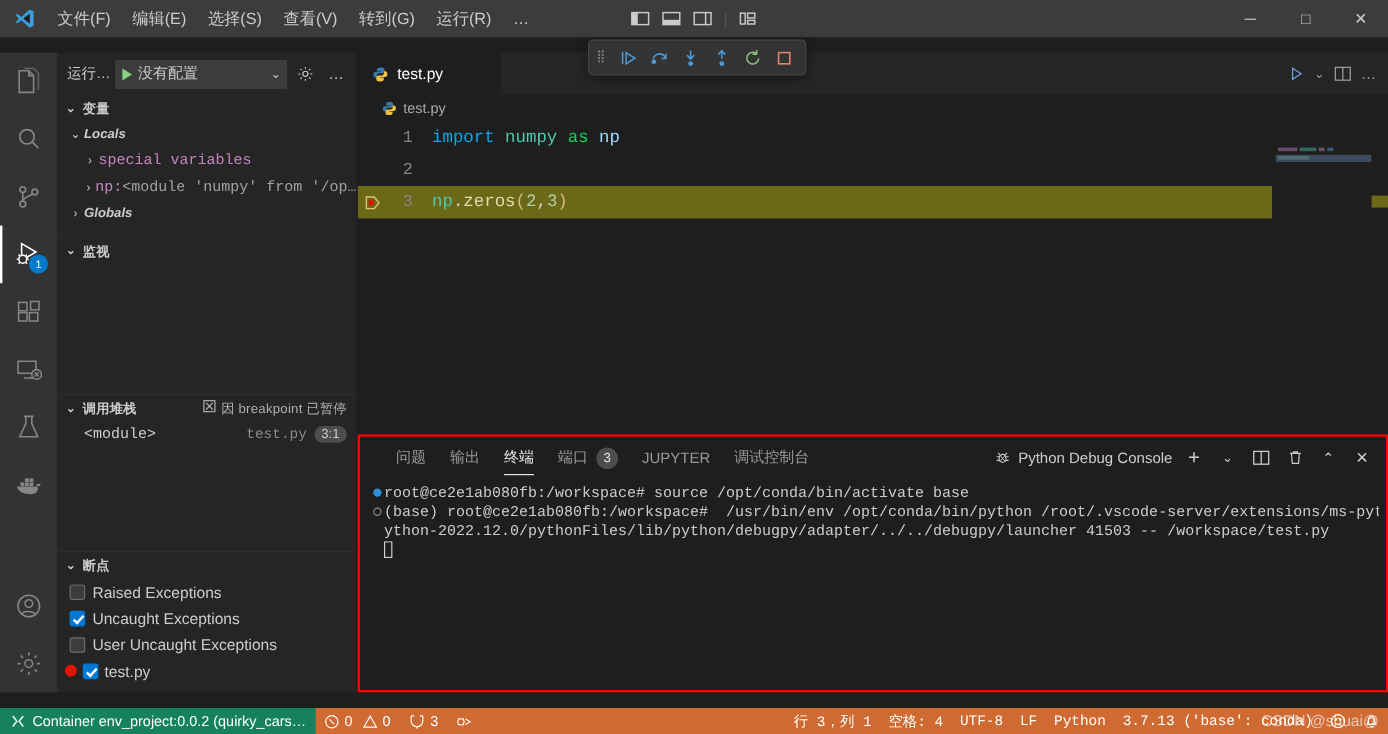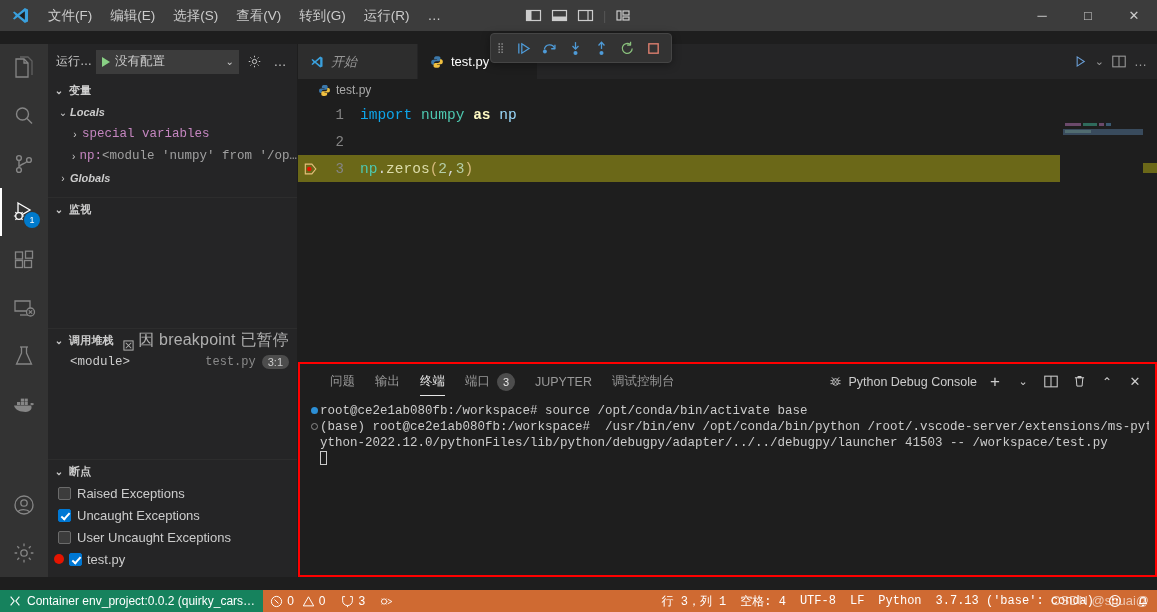--- a/index.html
+++ b/index.html
@@ -89,22 +89,22 @@
   .chev { color: #cccccc; font-size: 10px; }
   .ic-btn { width: 22px; height: 22px; display: flex; align-items: center; justify-content: center; color: #c5c5c5; }
 
   .section { display: flex; flex-direction: column; min-height: 0; }
   .section-header {
     height: 22px; display: flex; align-items: center; gap: 3px;
     padding-left: 4px; font-size: 11px; font-weight: bold; color: #cccccc;
     letter-spacing: .2px;
   }
   .section-header .twisty { width: 14px; text-align: center; font-size: 10px; color: #cccccc; }
-  .sec-right { margin-left: auto; padding-right: 8px; font-weight: normal; font-size: 16px; color: #b0b0b0;
-    display: flex; align-items: flex-end; gap: 4px; }
+  .sec-right { margin-left: auto; padding-right: 8px; font-weight: normal; font-size: 11px; color: #b0b0b0;
+    display: flex; align-items: flex-start; gap: 4px; }
   .section-body { font-size: 13px; overflow: hidden; }
 
   .var-row { height: 22px; display: flex; align-items: center; padding-left: 8px; font-size: 12.5px;
     font-family: "Liberation Mono", monospace; white-space: nowrap; }
   .var-row .tw { width: 14px; text-align: center; color: #cccccc; font-size: 10px;
     font-family: "Liberation Sans", sans-serif; }
   .var-name-bold { font-family: "Liberation Sans", sans-serif; font-weight: bold; font-size: 11px; font-style: italic; }
   .var-special { color: #c586c0; }
   .var-key { color: #c586c0; }
   .var-val { color: #a0a0a0; }
@@ -157,21 +157,21 @@
 
   .editor { flex: 1; position: relative; overflow: hidden; background: #1e1e1e; min-height: 0; }
   .code-area { position: relative; font-family: "Liberation Mono", monospace; font-size: 14.5px; }
   .code-line { height: 27px; display: flex; align-items: center; position: relative; }
   .code-line.current { background: #6b6818; }
   .gutter-glyph { width: 26px; display: flex; align-items: center; justify-content: center; }
   .linenum { width: 36px; text-align: right; color: #858585; font-size: 14px; padding-right: 16px; }
   .code-text { white-space: pre; }
   .kw-import { color: #0ea5e9; }
   .kw-mod { color: #4ec9b0; }
-  .kw-as { color: #fef9c3; font-weight: bold; }
+  .kw-as { color: #22c55e; }
   .id-plain { color: #9cdcfe; }
   .fn-name { color: #dcdcaa; }
   .punct { color: #d4d4d4; }
   .num { color: #b5cea8; }
   .paren { color: #d7ba7d; }
 
   .minimap { position: absolute; right: 14px; top: 0; width: 80px; height: 100%; }
   .mm-line { position: absolute; height: 3px; }
   .mm-slider { position: absolute; right: 0; width: 80px; }
   .overview-ruler { position: absolute; right: 0; top: 0; width: 14px; height: 100%; background: #1e1e1e; }
@@ -491,29 +491,20 @@
             <span class="cbx checked"></span>
             <span>test.py</span>
           </div>
         </div>
       </div>
     </div>
 
     <div class="main">
 
       <div class="tabbar">
-        <div class="tab">
-          <span>
-            <svg width="14" height="14" viewBox="0 0 24 24">
-              <path d="M17.5 2.5 L21.5 4.5 L21.5 19.5 L17.5 21.5 L8.5 13.8 L4.3 17 L2.5 16 L6 12 L2.5 8 L4.3 7 L8.5 10.2 Z" fill="#3aa0dd"></path>
-              <path d="M17.5 6.5 L17.5 17.5 L10.5 12 Z" fill="#2d2d2d"></path>
-            </svg>
-          </span>
-          <span>开始</span>
-        </div>
         <div class="tab active">
           <span>
             <svg width="14" height="14" viewBox="0 0 24 24">
               <path d="M11.9 2 c-3 0 -4.8 1 -4.8 3 v2.4 h5 v0.8 H5.3 C3.2 8.2 2 9.7 2 12.4 c0 2.6 1.1 4.2 3.2 4.2 h1.7 v-2.7 c0 -2 1.6 -3.4 3.6 -3.4 h4.4 c1.7 0 3 -1.3 3 -2.9 V5 c0 -1.8 -1.5 -3 -3.4 -3 Z" fill="#3c78aa"></path>
               <path d="M12.1 22 c3 0 4.8 -1 4.8 -3 v-2.4 h-5 v-0.8 h6.8 c2.1 0 3.3 -1.5 3.3 -4.2 0 -2.6 -1.1 -4.2 -3.2 -4.2 h-1.7 v2.7 c0 2 -1.6 3.4 -3.6 3.4 H9.1 c-1.7 0 -3 1.3 -3 2.9 V19 c0 1.8 1.5 3 3.4 3 Z" fill="#f0c040"></path>
             </svg>
           </span>
           <span>test.py</span>
         </div>
         <div class="tab-actions">

